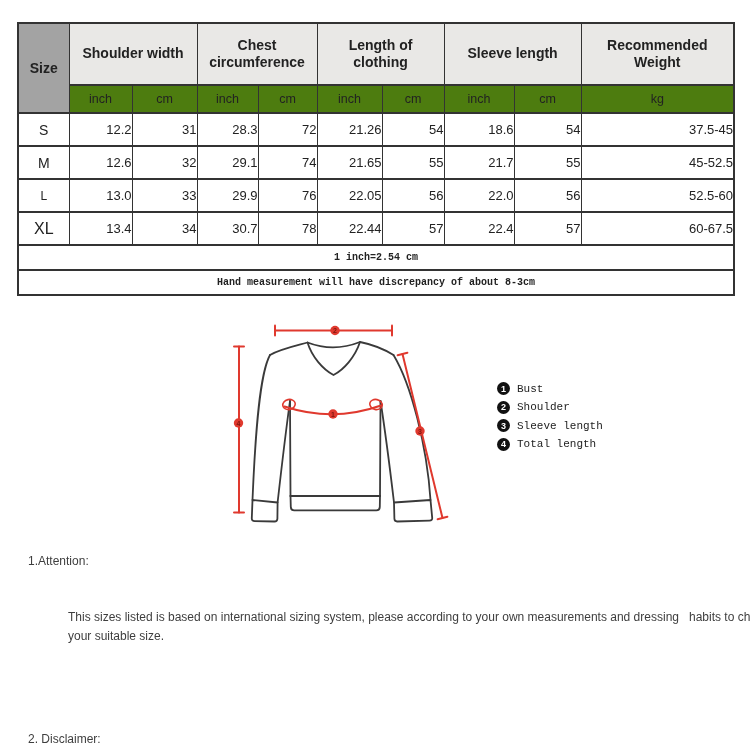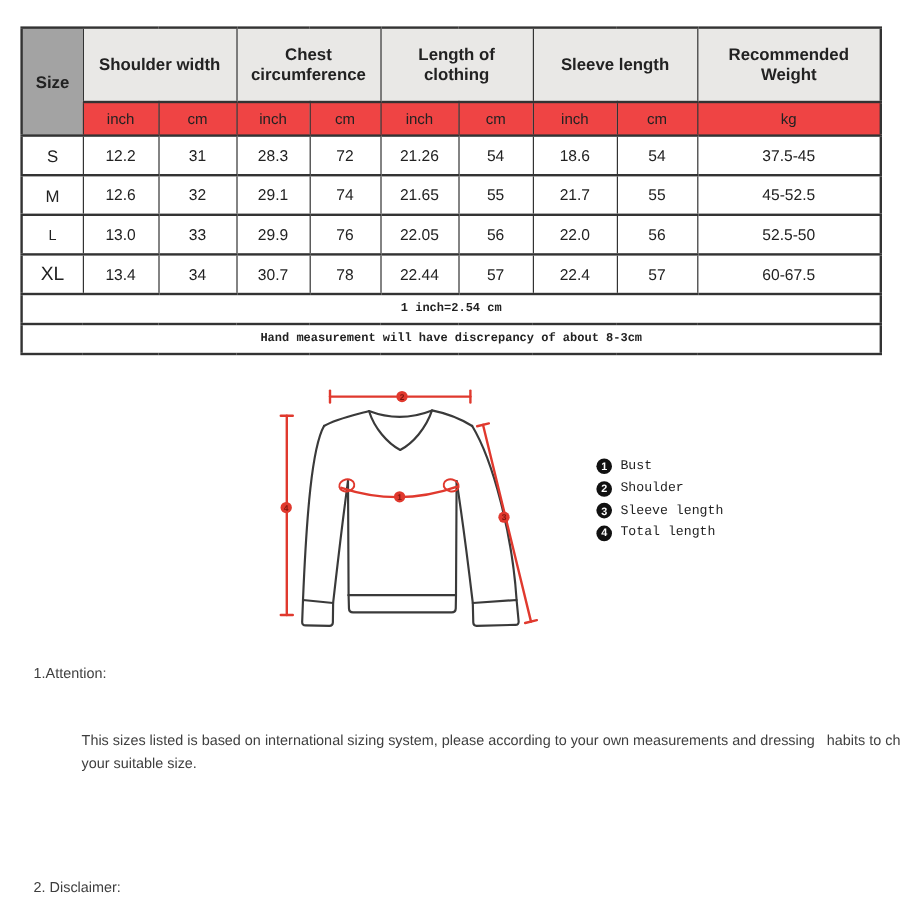--- a/index.html
+++ b/index.html
@@ -9,22 +9,22 @@
   
   table.size-table{position:absolute;left:17px;top:22px;width:716px;
     border-collapse:collapse;table-layout:fixed;}
   .size-table th,.size-table td{
     border-left:1px solid #333;border-right:1px solid #333;
     border-top:2px solid #333;border-bottom:2px solid #333;
     text-align:center;vertical-align:middle;padding:0;}
   .size-table{border:2px solid #333;}
   th.hgroup{background:#e9e8e6;font-size:14px;font-weight:bold;white-space:pre-line;height:60px;line-height:1.25;}
   th.hsize{background:#a3a3a3;font-size:14px;font-weight:bold;}
-  th.unit{background:#ef4444;font-size:12.5px;font-weight:normal;height:26px;}
-  td.val{font-size:13px;height:31px;}
+  th.unit{background:#4d7c0f;font-size:12.5px;font-weight:normal;height:26px;}
+  td.val{font-size:13px;height:31px;text-align:right;}
   td.rowlab{font-size:14px;height:31px;}
   tr.r-l td.rowlab{font-size:12px;}
   tr.r-xl td.rowlab{font-size:16px;}
   td.foot{font-family:Liberation Mono, monospace;font-weight:bold;font-size:10px;height:23px;}
 
   
   .sweater-svg{position:absolute;left:225px;top:318px;}
   .legend{position:absolute;left:497px;top:382px;}
   .legend-item{display:flex;align-items:center;margin-bottom:5.5px;height:13px;}
   .legend-bullet{width:13px;height:13px;border-radius:50%;background:#111;color:#fff;
@@ -107,21 +107,21 @@
     <tr class="r-l">
       <td class="rowlab">L</td>
       <td class="val">13.0</td>
       <td class="val">33</td>
       <td class="val">29.9</td>
       <td class="val">76</td>
       <td class="val">22.05</td>
       <td class="val">56</td>
       <td class="val">22.0</td>
       <td class="val">56</td>
-      <td class="val">52.5-50</td>
+      <td class="val">52.5-60</td>
     </tr>
     <tr class="r-xl">
       <td class="rowlab">XL</td>
       <td class="val">13.4</td>
       <td class="val">34</td>
       <td class="val">30.7</td>
       <td class="val">78</td>
       <td class="val">22.44</td>
       <td class="val">57</td>
       <td class="val">22.4</td>

